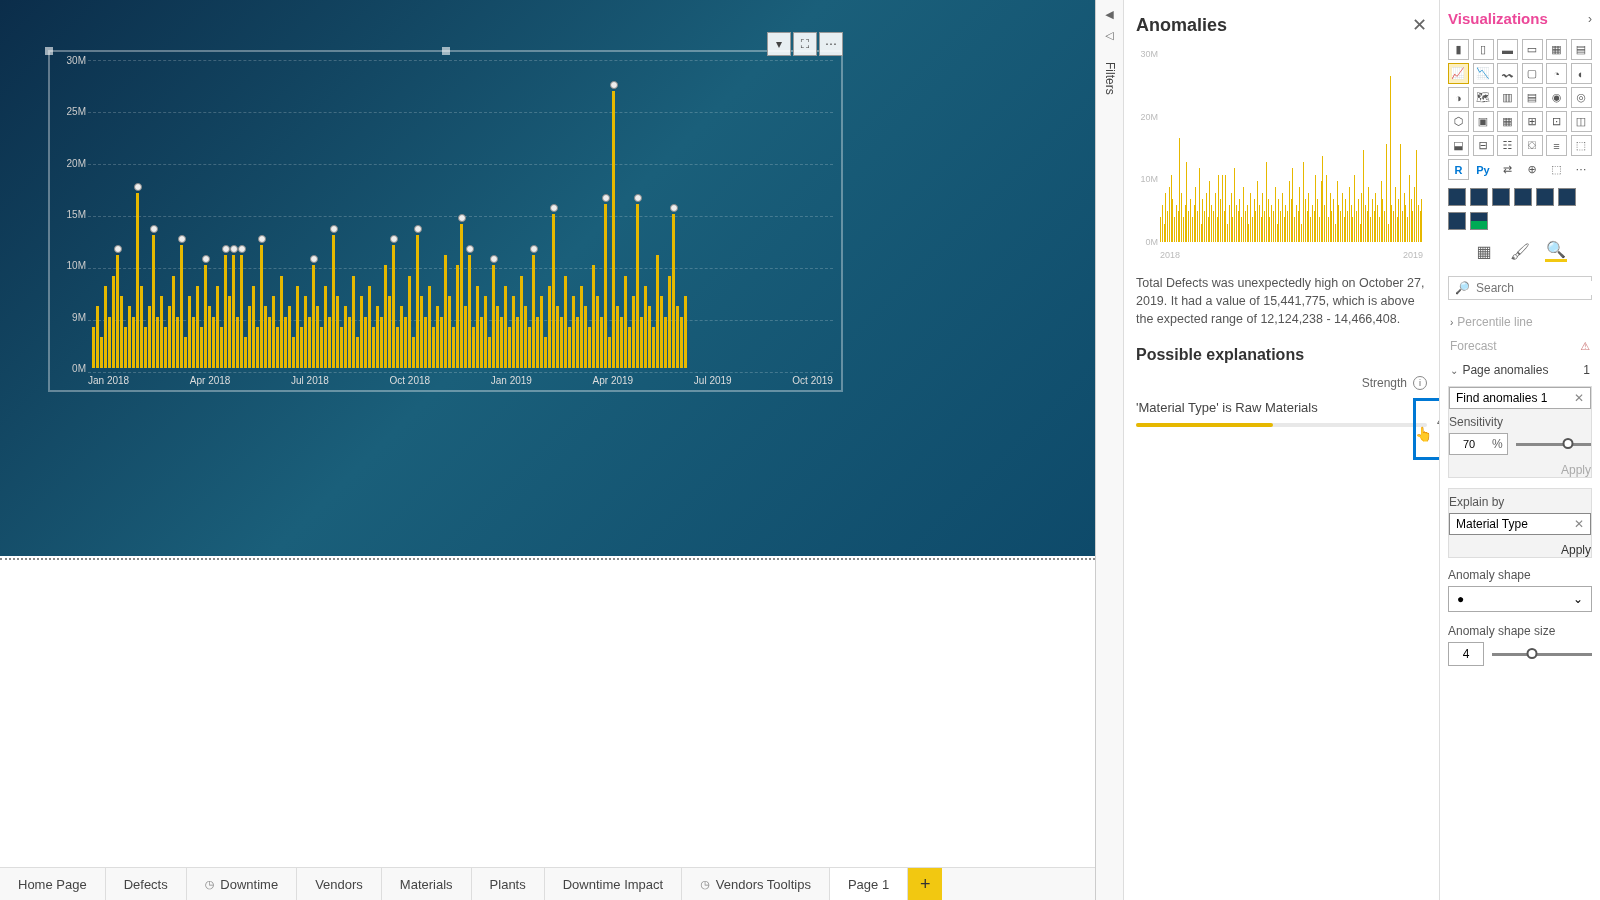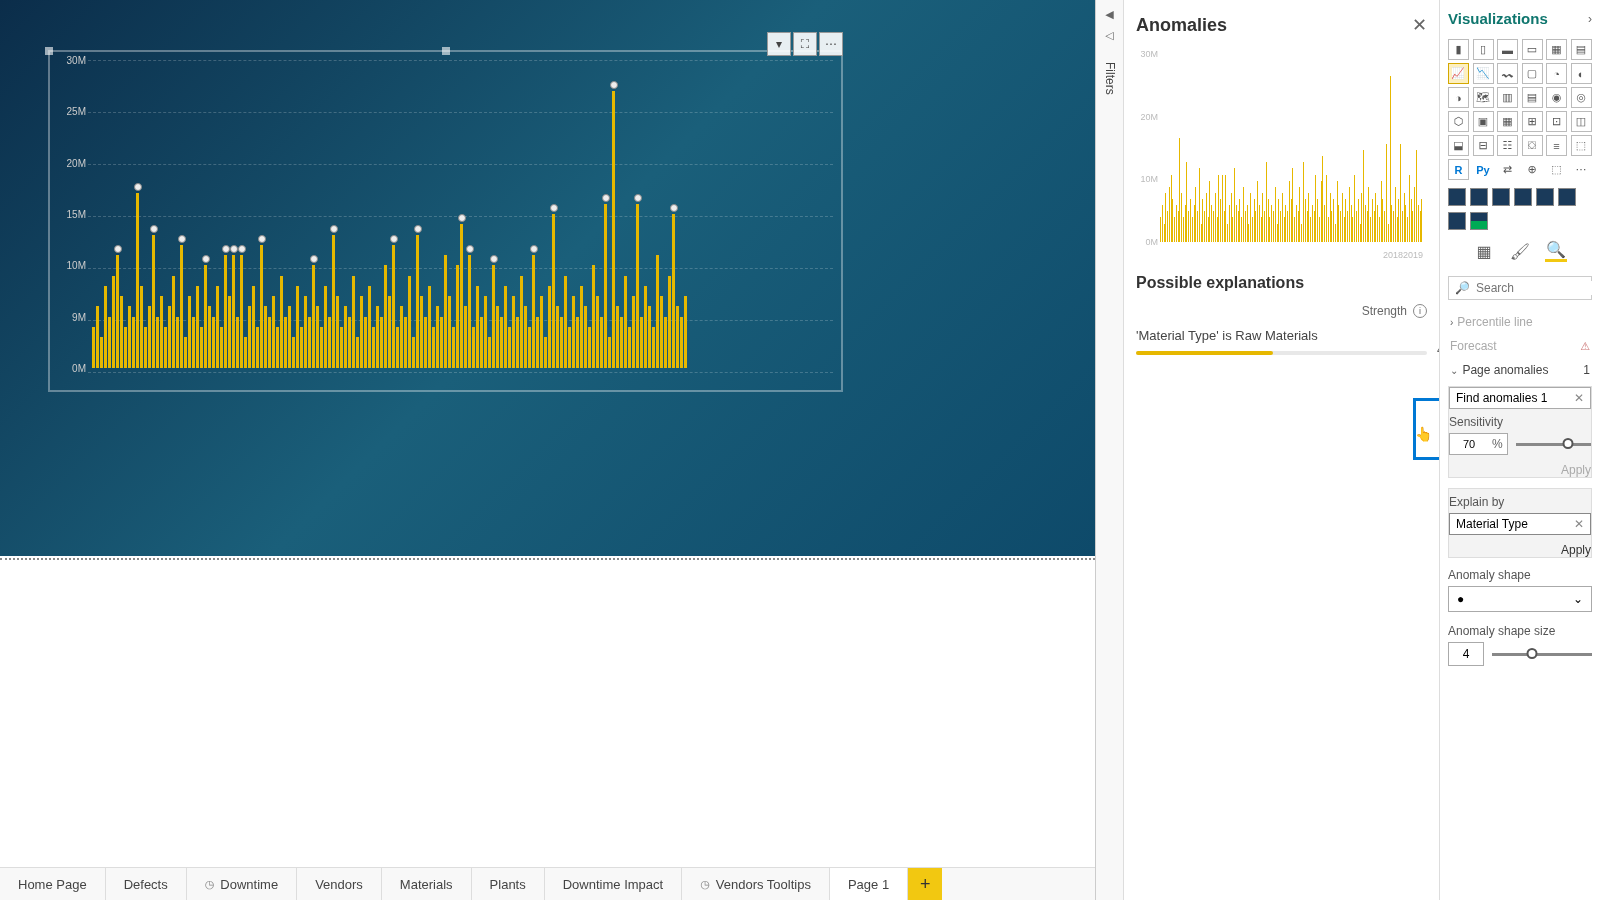--- a/index.html
+++ b/index.html
@@ -41,36 +41,36 @@
 
 .anomalies-pane { width: 316px; background:#fff; border-right:1px solid #ddd; padding: 14px 12px; overflow-y:auto; }
 .pane-header { display:flex; justify-content:space-between; align-items:center; margin-bottom:14px; }
 .pane-title { font-size:18px; font-weight:600; color:#333; }
 .close-x { font-size:18px; color:#666; cursor:pointer; }
 .mini-chart { height: 210px; margin-bottom:14px; position:relative; }
 .mini-bars { position:absolute; inset:8px 4px 18px 24px; display:flex; align-items:flex-end; gap:1px; }
 .mini-bar { width:2px; background:#e6b800; }
 .mini-y { position:absolute; left:0; top:4px; bottom:18px; width:22px; font-size:9px; color:#bbb; }
 .mini-y div{position:absolute;right:0;transform:translateY(-50%);}
-.mini-x { position:absolute; left:24px; right:4px; bottom:0; display:flex; justify-content:flex-end; font-size:9px; color:#bbb; }
+.mini-x { position:absolute; left:24px; right:4px; bottom:0; display:flex; justify-content:space-between; font-size:9px; color:#bbb; }
 .anom-text { font-size:12.5px; color:#555; line-height:1.45; margin-bottom:18px; }
 .sect-title { font-size:16px; font-weight:600; color:#333; margin-bottom:12px; }
 .strength-row { display:flex; justify-content:flex-end; align-items:center; gap:6px; font-size:12px; color:#666; margin-bottom:10px; }
 .info-i { width:14px; height:14px; border:1px solid #888; border-radius:50%; font-size:9px; display:flex; align-items:center; justify-content:center; }
 .expl-item { font-size:13px; color:#444; margin-bottom:8px; }
 .expl-bar { position:relative; height:4px; background:#e8e8e8; border-radius:2px; margin-bottom:4px; }
 .expl-fill { height:100%; background:#e6b800; border-radius:2px; }
 .expl-pct { position:absolute; right:-34px; top:-8px; font-size:12px; color:#666; }
 .cursor-highlight { position:absolute; width:30px; height:62px; border:3px solid #0078d4; right:-4px; top:398px; pointer-events:none; }
 .cursor-icon{position:absolute;right:6px;top:426px;font-size:14px;}
 
 
 .viz-pane { width: 160px; background:#fff; padding: 10px 8px; overflow-y:auto; font-size:12px; }
 .viz-header { display:flex; justify-content:space-between; align-items:center; margin-bottom:12px; }
-.viz-title { font-size:15px; font-weight:600; color:#0f766e; }
+.viz-title { font-size:15px; font-weight:600; color:#ec4899; }
 .viz-grid { display:grid; grid-template-columns:repeat(6,1fr); gap:3px; margin-bottom:8px; }
 .viz-icon { width:21px; height:21px; background:#fff; border:1px solid #bbb; display:flex; align-items:center; justify-content:center; font-size:11px; color:#555; cursor:pointer; }
 .viz-icon.sel{background:#fdf0c0;border-color:#d4a800;}
 .viz-icon.py{color:#0078d4;font-weight:bold;border:none;}
 .viz-icon.r{color:#0078d4;font-weight:bold;}
 .theme-row { display:flex; gap:4px; margin-bottom:6px; flex-wrap:wrap; }
 .theme-sw { width:18px; height:18px; background:#1a3a5a; border:1px solid #888; }
 .theme-sw.g{background:linear-gradient(#1a3a5a 50%,#0a5 50%);}
 .tab-icons { display:flex; gap:14px; margin:10px 0 8px; padding-bottom:6px; justify-content:center; }
 .tab-ico { width:22px; height:22px; display:flex; align-items:center; justify-content:center; font-size:16px; color:#666; cursor:pointer; }
@@ -312,20 +312,30 @@
             <div class="bar" style="height: 23.3333%;"></div>
             <div class="bar" style="height: 16.6667%;"></div>
             <div class="bar" style="height: 30%;"></div>
             <div class="bar" style="height: 50%;">
               <div class="anomaly-dot"></div>
             </div>
             <div class="bar" style="height: 20%;"></div>
             <div class="bar" style="height: 16.6667%;"></div>
             <div class="bar" style="height: 23.3333%;"></div>
           </div>
+        <div class="x-axis" id="xaxis">
+            <div class="x-tick">Jan 2018</div>
+            <div class="x-tick">Apr 2018</div>
+            <div class="x-tick">Jul 2018</div>
+            <div class="x-tick">Oct 2018</div>
+            <div class="x-tick">Jan 2019</div>
+            <div class="x-tick">Apr 2019</div>
+            <div class="x-tick">Jul 2019</div>
+            <div class="x-tick">Oct 2019</div>
+          </div>
       </div>
     </div>
     <div class="canvas-gap"></div>
   </div>
   <div class="page-tabs">
     <div class="page-tab">
         <span>Home Page</span>
       </div>
     <div class="page-tab">
         <span>Defects</span>
@@ -524,20 +534,21 @@
         <div class="mini-bar" style="height: 50%;"></div>
         <div class="mini-bar" style="height: 20%;"></div>
         <div class="mini-bar" style="height: 16.6667%;"></div>
         <div class="mini-bar" style="height: 23.3333%;"></div>
       </div>
     <div class="mini-x" id="minix">
         <div>2018</div>
         <div>2019</div>
       </div>
   </div>
+  <div class="anom-text">Total Defects was unexpectedly high on October 27, 2019. It had a value of 15,441,775, which is above the expected range of 12,124,238 - 14,466,408.</div>
   <div class="sect-title">Possible explanations</div>
   <div class="strength-row">
     <span>Strength</span>
     <span class="info-i">i</span>
   </div>
   <div class="expl-item">'Material Type' is Raw Materials</div>
   <div class="expl-bar">
     <div class="expl-fill" style="width:47%"></div>
     <div class="expl-pct">47%</div>
   </div>

